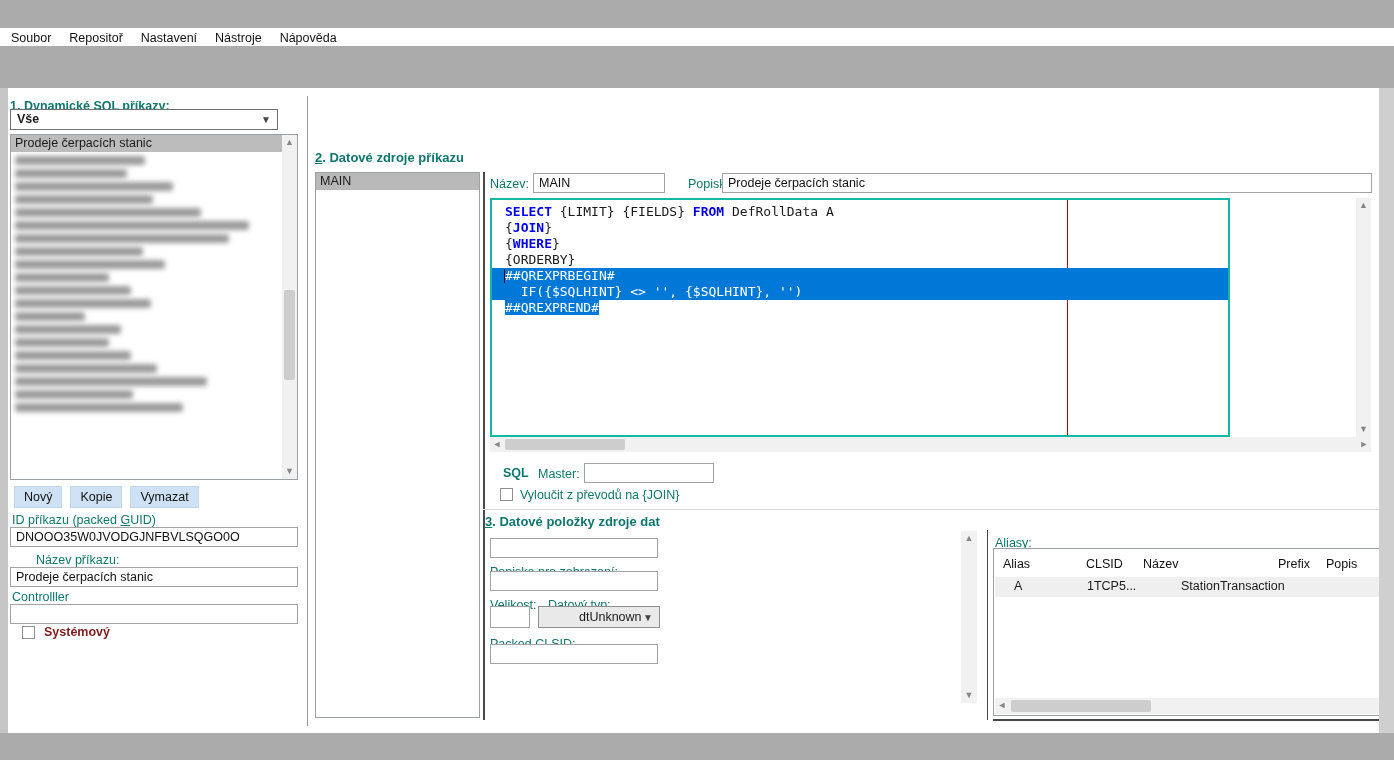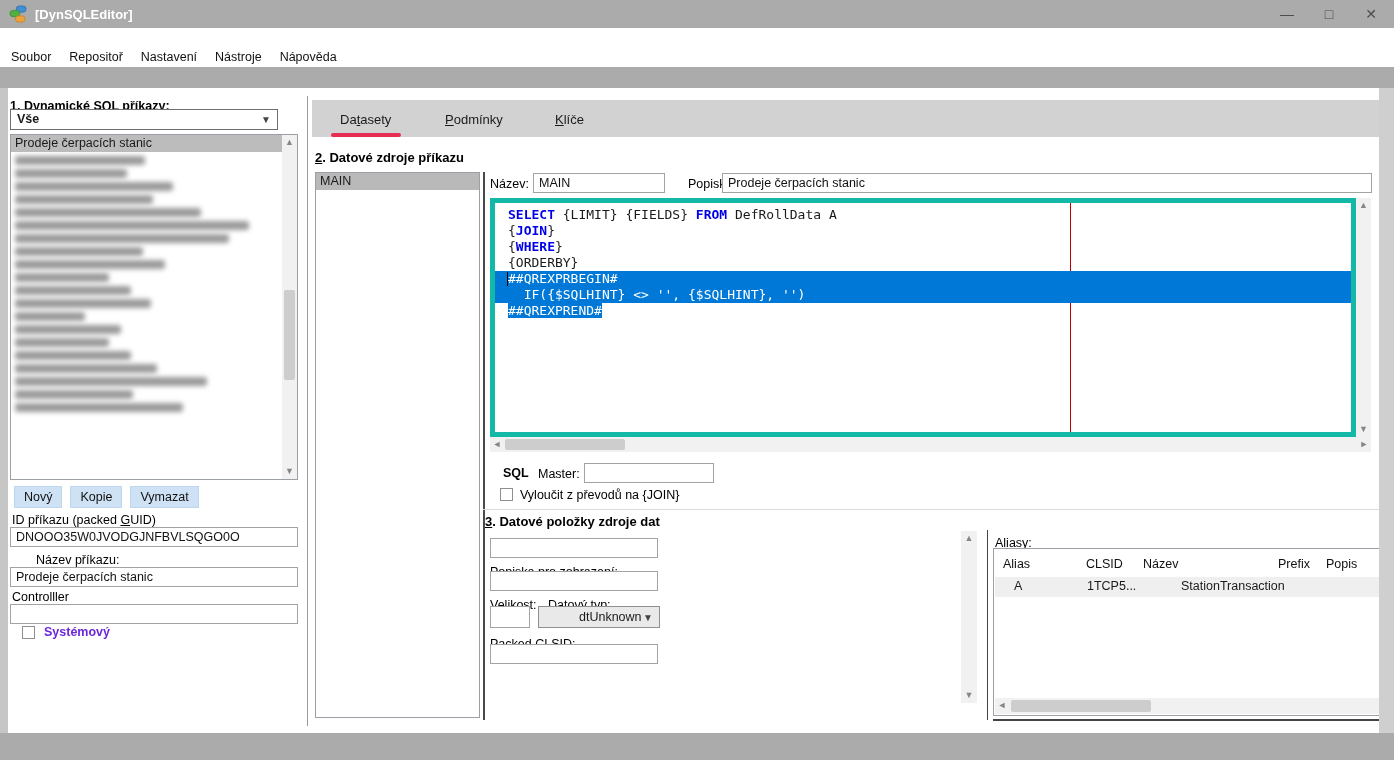--- a/index.html
+++ b/index.html
@@ -9,61 +9,61 @@
     position:relative; width:1394px; height:760px; background:#ababab;
     overflow:hidden; font-size:12.5px; color:#1a1a1a;
   }
   
   #titlebar { position:absolute; left:0; top:0; width:1394px; height:28px; background:#ababab; display:flex; align-items:center; }
   #titlebar .title { color:#ffffff; font-weight:bold; font-size:13px; margin-left:8px; }
   #app-icon { margin-left:9px; width:18px; height:18px; display:inline-block; }
   #win-controls { position:absolute; right:14px; top:0; height:28px; display:flex; align-items:center; gap:24px; color:#4d4d4d; }
   #win-controls span { font-size:14px; width:18px; text-align:center; cursor:default; }
   
-  #menubar { position:absolute; left:0; top:28px; width:1394px; height:39px; background:#ffffff; display:flex; align-items:flex-end; padding-left:2px; }
+  #menubar { position:absolute; left:0; top:28px; width:1394px; height:18px; background:#ffffff; display:flex; align-items:flex-start; padding-left:2px; }
   .menu-item { padding:3px 9px; font-size:12.5px; color:#111; }
   
   #main-tabstrip { position:absolute; left:0; top:50px; width:1394px; height:38px; background:#d2d2d2; }
   #main-tabstrip .tab { position:absolute; top:11px; font-size:13px; color:#1a1a1a; white-space:nowrap; }
   #main-tab-underline { position:absolute; left:13px; top:33px; width:95px; height:4px; background:#e62e53; border-radius:2px; }
   
   .frame-strip { position:absolute; background:#c6c6c6; }
   
   #content { position:absolute; left:0; top:88px; width:1394px; height:645px; background:#ffffff; }
-  label, .lbl { font-size:12.5px; color:#000000; }
+  label, .lbl { font-size:12.5px; color:#0f766e; }
   .bold { font-weight:bold; }
   .inp { position:absolute; border:1px solid #a3a3a3; background:#fff; font-family:"Liberation Sans",sans-serif; font-size:12.5px; padding:2px 5px; color:#111; height:20px; }
   .vline { position:absolute; background:#9a9a9a; width:1px; }
   .vline-dark { position:absolute; background:#4a4a4a; width:2px; }
   .hline { position:absolute; background:#dcdcdc; height:1px; }
   
   #combo-vse { position:absolute; left:10px; top:109px; width:268px; height:21px; border:1px solid #6f6f6f; background:#fff; font-weight:bold; font-size:12.5px; padding:2px 6px; }
   #combo-vse .arr { position:absolute; right:6px; top:4px; color:#444; font-size:10px; }
   #cmd-list { position:absolute; left:10px; top:134px; width:288px; height:346px; border:1px solid #9aa0a6; background:#fff; overflow:hidden; }
   #cmd-list .row { height:17px; line-height:17px; padding-left:4px; font-size:12.5px; white-space:nowrap; }
   #cmd-list .row.sel { background:#bcbcbc; }
   .redacted { height:9px; margin:4px 0 4px 4px; background:#9a9a9a; border-radius:3px; filter:blur(2.6px); }
   .vscroll { position:absolute; background:#f1f1f1; }
   .vscroll .arrow { position:absolute; left:0; width:100%; text-align:center; color:#868686; font-size:9px; line-height:15px; }
   .vscroll .thumb { position:absolute; left:2px; right:2px; background:#cdcdcd; border-radius:2px; }
   .hscroll { position:absolute; background:#f1f1f1; }
   .hscroll .arrow { position:absolute; top:0; height:100%; color:#868686; font-size:9px; line-height:15px; width:14px; text-align:center; }
   .hscroll .thumb { position:absolute; top:2px; bottom:2px; background:#cdcdcd; border-radius:2px; }
   .btn { display:inline-block; background:#cfe2f5; color:#111; font-size:12.5px; padding:3px 9px; margin-right:8px; border:1px solid #bdd7ee; }
   .checkbox { position:absolute; width:13px; height:13px; border:1px solid #8f8f8f; background:#fff; }
-  #sys-label { color:#6d28d9; font-weight:bold; }
+  #sys-label { color:#7f1d1d; font-weight:bold; }
   
   #inner-tabstrip { position:absolute; left:312px; top:100px; width:1067px; height:37px; background:#d2d2d2; }
   #inner-tabstrip .tab { position:absolute; top:12px; font-size:13px; white-space:nowrap; }
   #inner-tab-underline { position:absolute; left:19px; top:33px; width:70px; height:4px; background:#e62e53; border-radius:2px; }
   #ds-list { position:absolute; left:315px; top:172px; width:165px; height:546px; border:1px solid #9aa0a6; background:#fff; }
   #ds-list .row { height:17px; line-height:17px; padding-left:4px; font-size:12.5px; }
   #ds-list .row.sel { background:#b9b9b9; }
   
-  #editor { position:absolute; left:490px; top:198px; width:866px; height:239px; background:#fff; border:5px solid #14b8a6; overflow:hidden; }
+  #editor { position:absolute; left:490px; top:198px; width:740px; height:239px; background:#fff; border:2px solid #14b8a6; overflow:hidden; }
   #editor .redmargin { position:absolute; left:575px; top:0; bottom:0; width:1px; background:#c00000; }
   #ed-lines { position:absolute; left:0; top:4px; width:100%; font-family:"DejaVu Sans Mono", monospace; font-size:13px; line-height:16px; }
   .ed-line { padding-left:13px; white-space:pre; position:relative; }
   .ed-line .kw { color:#0000e8; font-weight:bold; }
   .ed-line.sel-full { background:#0078d7; color:#fff; }
   .ed-line .sel-text { background:#0078d7; color:#fff; }
   .caret { position:absolute; left:12px; top:1px; bottom:1px; width:1px; background:#000; }
   
   .combo-gray { position:absolute; border:1px solid #8f8f8f; background:#e9e9e9; font-size:12.5px; padding:3px 6px; }
   .combo-gray .arr { position:absolute; right:6px; top:5px; color:#444; font-size:10px; }
@@ -77,35 +77,20 @@
   #statusbar .txt { position:absolute; left:24px; top:5px; font-size:12px; color:#3a3a3a; }
   #grip { position:absolute; right:6px; bottom:4px; width:10px; height:10px; }
   #grip i { position:absolute; width:2px; height:2px; background:#3e6fa8; }
   u { text-decoration:underline; }
 </style>
 </head>
 <body>
 
 <div id="win">
 
-  <div id="titlebar">
-    <span id="app-icon">
-      <svg viewBox="0 0 20 20" width="18" height="18">
-        <rect x="8" y="1" width="11" height="7" rx="3.5" fill="#3f8fd2" stroke="#2a6ca8" stroke-width="0.8"></rect>
-        <rect x="1" y="6" width="11" height="7" rx="3.5" fill="#52b043" stroke="#3a8a2e" stroke-width="0.8"></rect>
-        <rect x="7" y="12" width="11" height="7" rx="3.5" fill="#e8a33d" stroke="#c27f1e" stroke-width="0.8"></rect>
-      </svg>
-    </span>
-    <span class="title">[DynSQLEditor]</span>
-    <div id="win-controls">
-      <span>—</span>
-      <span>□</span>
-      <span>✕</span>
-    </div>
-  </div>
 
   <div id="menubar">
       <span class="menu-item">Soubor</span>
       <span class="menu-item">Repositoř</span>
       <span class="menu-item">Nastavení</span>
       <span class="menu-item">Nástroje</span>
       <span class="menu-item">Nápověda</span>
     </div>
 
 
@@ -156,26 +141,20 @@
         <input class="inp" value="Prodeje čerpacích stanic" style="left: 10px; top: 479px; width: 288px;">
         <div class="lbl" style="position: absolute; left: 12px; top: 502px;">Controlller</div>
         <input class="inp" style="left: 10px; top: 516px; width: 288px;">
       </div>
 
     <div class="checkbox" style="left:22px;top:538px;"></div>
     <span id="sys-label" class="lbl" style="position:absolute;left:44px;top:537px;">Systémový</span>
 
     <div class="vline" style="left:307px;top:8px;height:630px;"></div>
 
-    <div id="inner-tabstrip" style="top:12px;">
-      <div id="inner-tab-underline"></div>
-    <div class="tab" style="left: 28px;">Da<u>t</u>asety</div>
-        <div class="tab" style="left: 133px;"><u>P</u>odmínky</div>
-        <div class="tab" style="left: 243px;"><u>K</u>líče</div>
-      </div>
 
     <div class="lbl bold" style="position:absolute;left:315px;top:62px;font-size:13px;"><u>2</u>. Datové zdroje příkazu</div>
 
     <div id="ds-list" style="top:84px;">
         <div class="row sel">MAIN</div>
       </div>
     <div class="vline-dark" style="left:483px;top:84px;height:548px;"></div>
 
     <span class="lbl" style="position:absolute;left:490px;top:89px;">Název:</span>
     <input class="inp" style="left: 533px; top: 85px; width: 132px;" value="MAIN">

